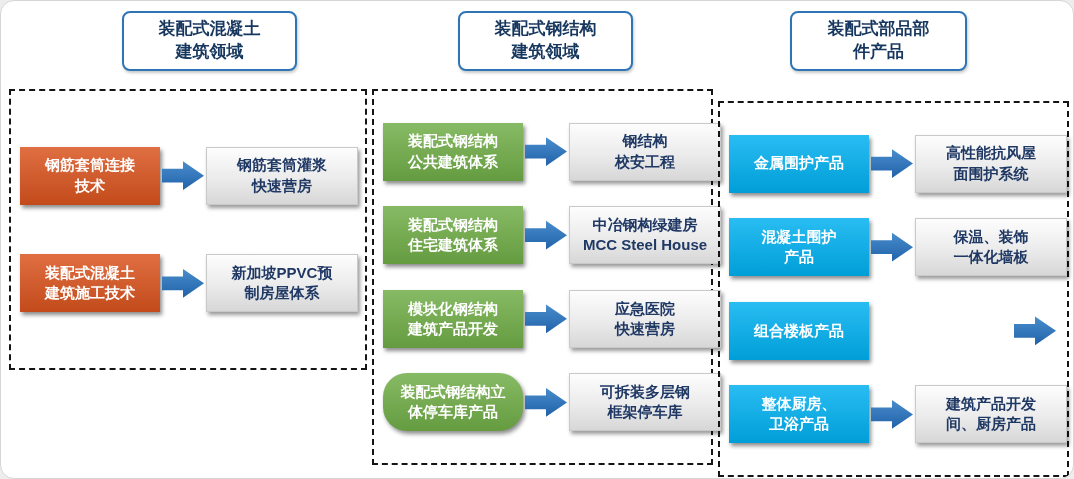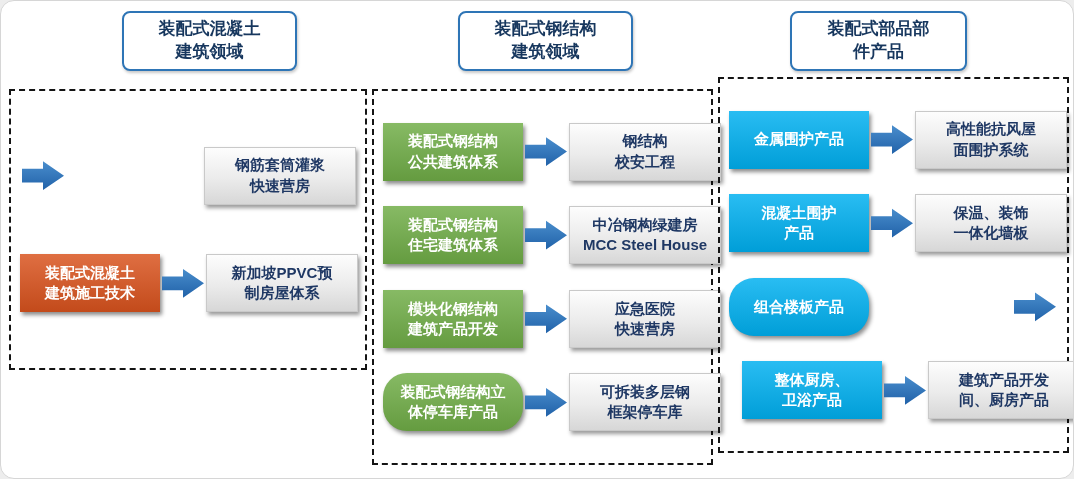--- a/index.html
+++ b/index.html
@@ -23,21 +23,21 @@
   .hdr-concrete { left: 121px; width: 175px; }
   .hdr-steel    { left: 457px; width: 175px; }
   .hdr-parts    { left: 789px; width: 177px; }
   .group {
     position: absolute; border: 2px dashed #141414;
     display: flex; flex-direction: column; justify-content: space-evenly;
     padding: 6px 9px; background: transparent;
   }
   .grp-concrete { left: 8px;   top: 88px; width: 358px; height: 281px; }
   .grp-steel    { left: 371px; top: 88px; width: 341px; height: 376px; }
-  .grp-parts    { left: 717px; top: 76px; width: 351px; height: 376px; }
+  .grp-parts    { left: 717px; top: 100px; width: 351px; height: 376px; }
   .row { display: flex; align-items: center; justify-content: space-between; }
   .src {
     width: 140px; min-height: 58px; padding: 4px;
     display: flex; align-items: center; justify-content: center; text-align: center;
     color: #ffffff; font-weight: 700; font-size: 15px;
     white-space: pre-line; line-height: 1.35;
     background-image: linear-gradient(180deg, rgba(255,255,255,0.16), rgba(0,0,0,0.10));
     box-shadow: 2px 3px 4px rgba(0,0,0,0.45);
     flex: none;
   }
@@ -65,20 +65,22 @@
 
   <div class="header-box hdr-concrete">装配式混凝土
 建筑领域</div>
   <div class="header-box hdr-steel">装配式钢结构
 建筑领域</div>
   <div class="header-box hdr-parts">装配式部品部
 件产品</div>
 
   <div class="group grp-concrete">
     <div class="row">
+      <div class="src" style="background-color: rgb(217, 83, 30);">钢筋套筒连接
+技术</div>
       <div class="arrow"></div>
       <div class="tgt">钢筋套筒灌浆
 快速营房</div>
     </div>
     <div class="row">
       <div class="src" style="background-color: rgb(217, 83, 30);">装配式混凝土
 建筑施工技术</div>
       <div class="arrow"></div>
       <div class="tgt">新加坡PPVC预
 制房屋体系</div>
@@ -124,25 +126,25 @@
 面围护系统</div>
     </div>
     <div class="row">
       <div class="src" style="background-color: rgb(0, 176, 240);">混凝土围护
 产品</div>
       <div class="arrow"></div>
       <div class="tgt">保温、装饰
 一体化墙板</div>
     </div>
     <div class="row">
-      <div class="src" style="background-color: rgb(0, 176, 240); border-radius: 25px;">组合楼板产品</div>
+      <div class="src" style="background-color: rgb(0, 176, 240);">组合楼板产品</div>
       <div class="arrow"></div>
     </div>
     <div class="row">
-      <div class="src" style="background-color: rgb(0, 176, 240); margin-left: 13px;">整体厨房、
+      <div class="src" style="background-color: rgb(0, 176, 240);">整体厨房、
 卫浴产品</div>
       <div class="arrow"></div>
       <div class="tgt">建筑产品开发
 间、厨房产品</div>
     </div>
   </div>
 
 </div>
 
 </body></html>

